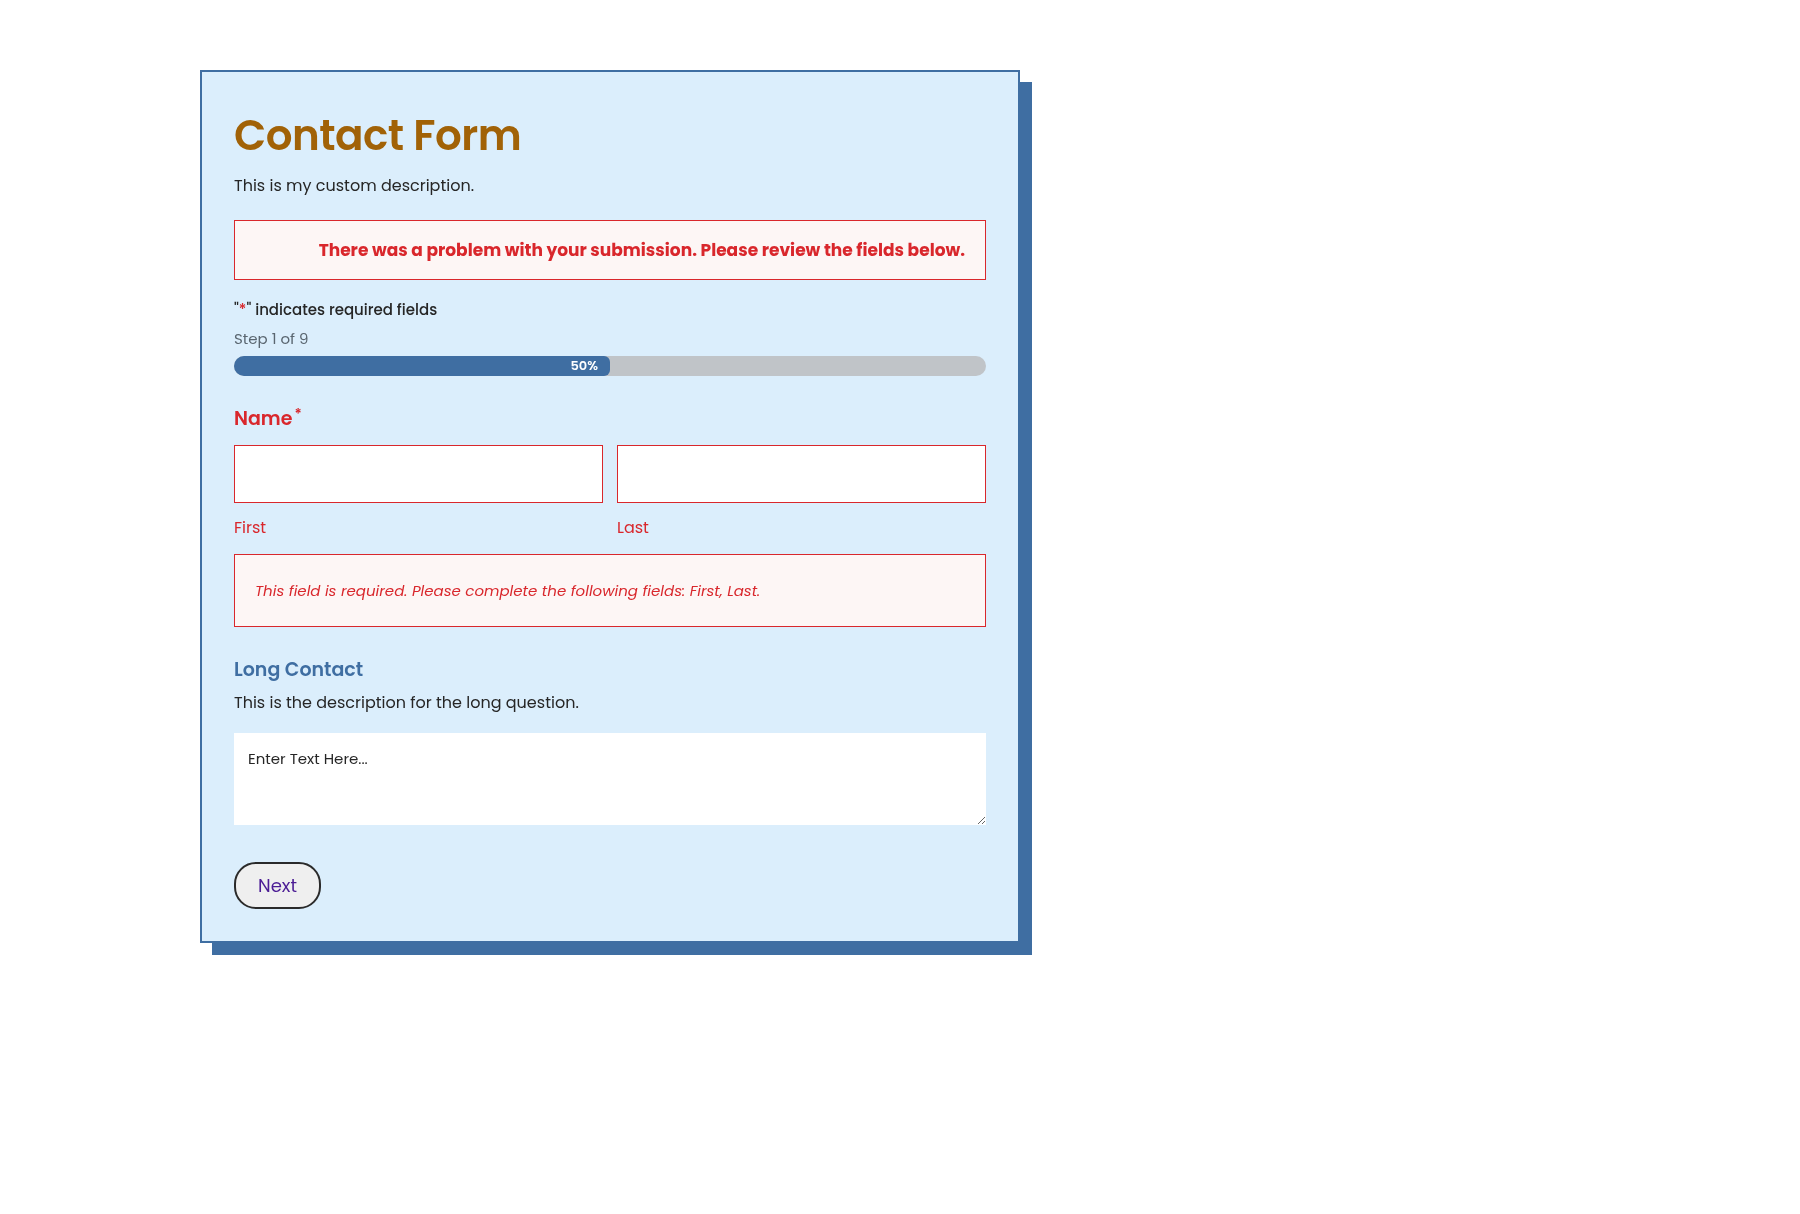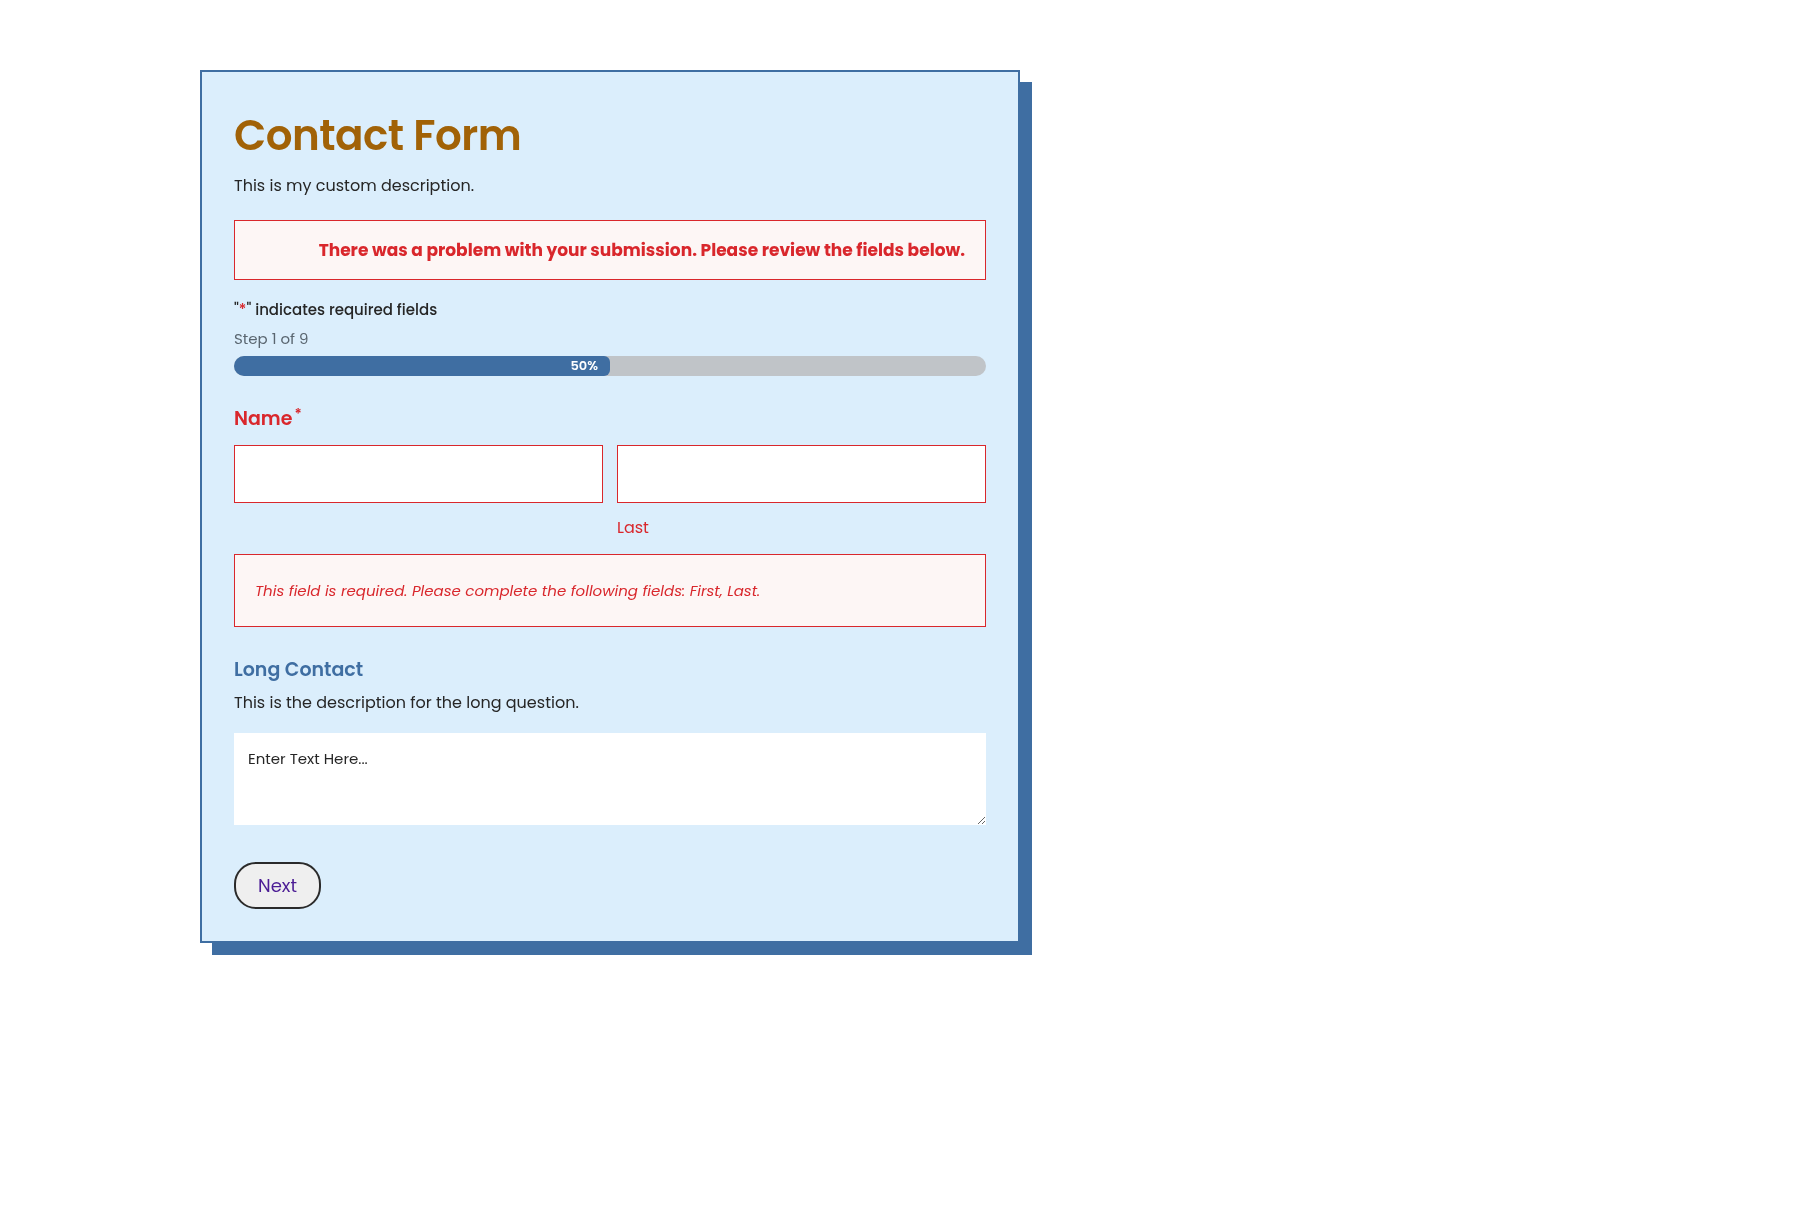--- a/index.html
+++ b/index.html
@@ -225,20 +225,21 @@
       </div>
     </div>
     
     <div class="field-label">
       <span>Name</span><span class="req-asterisk">*</span>
     </div>
     
     <div class="name-row">
       <div class="name-col">
         <input type="text" class="text-input" value="" style="">
+        <div class="sub-label">First</div>
       </div>
       <div class="name-col">
         <input type="text" class="text-input" value="" style="">
         <div class="sub-label">Last</div>
       </div>
     </div>
     
     <div class="field-error">This field is required. Please complete the following fields: First, Last.</div>
     
     <div class="section-label">Long Contact</div>

